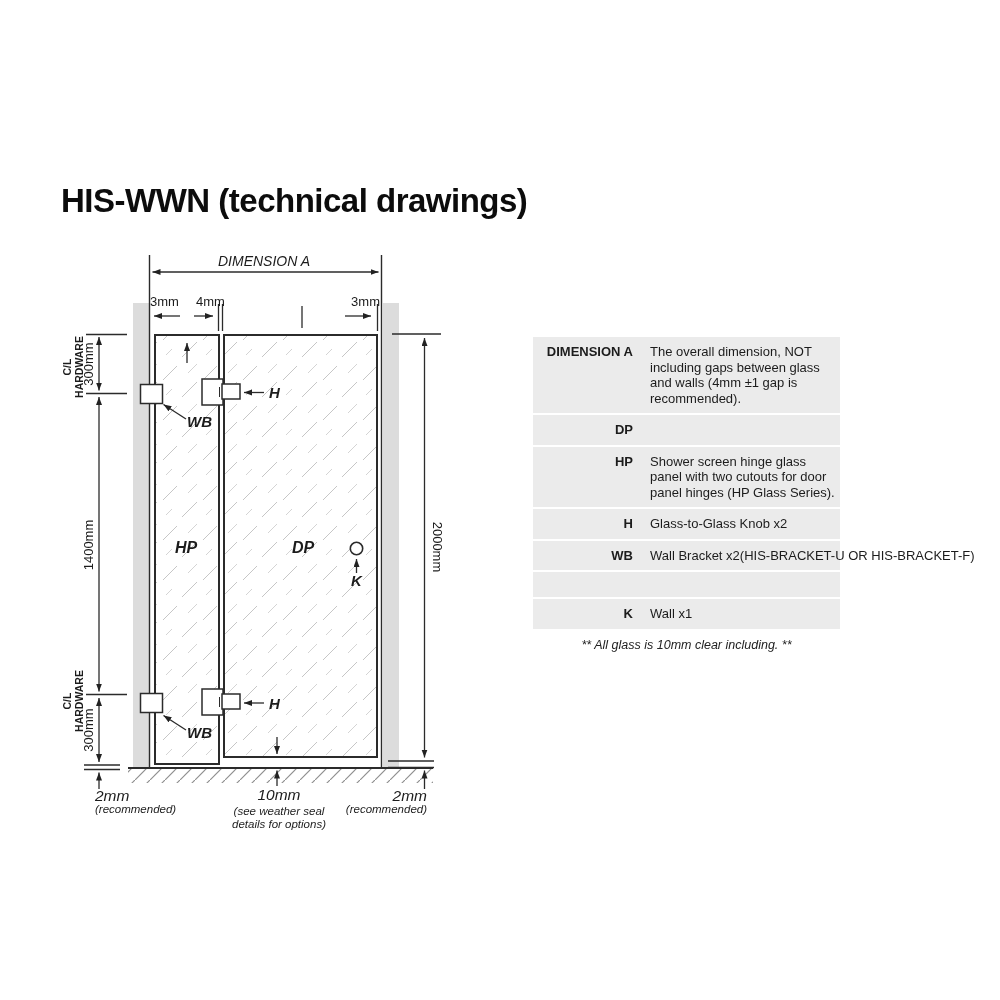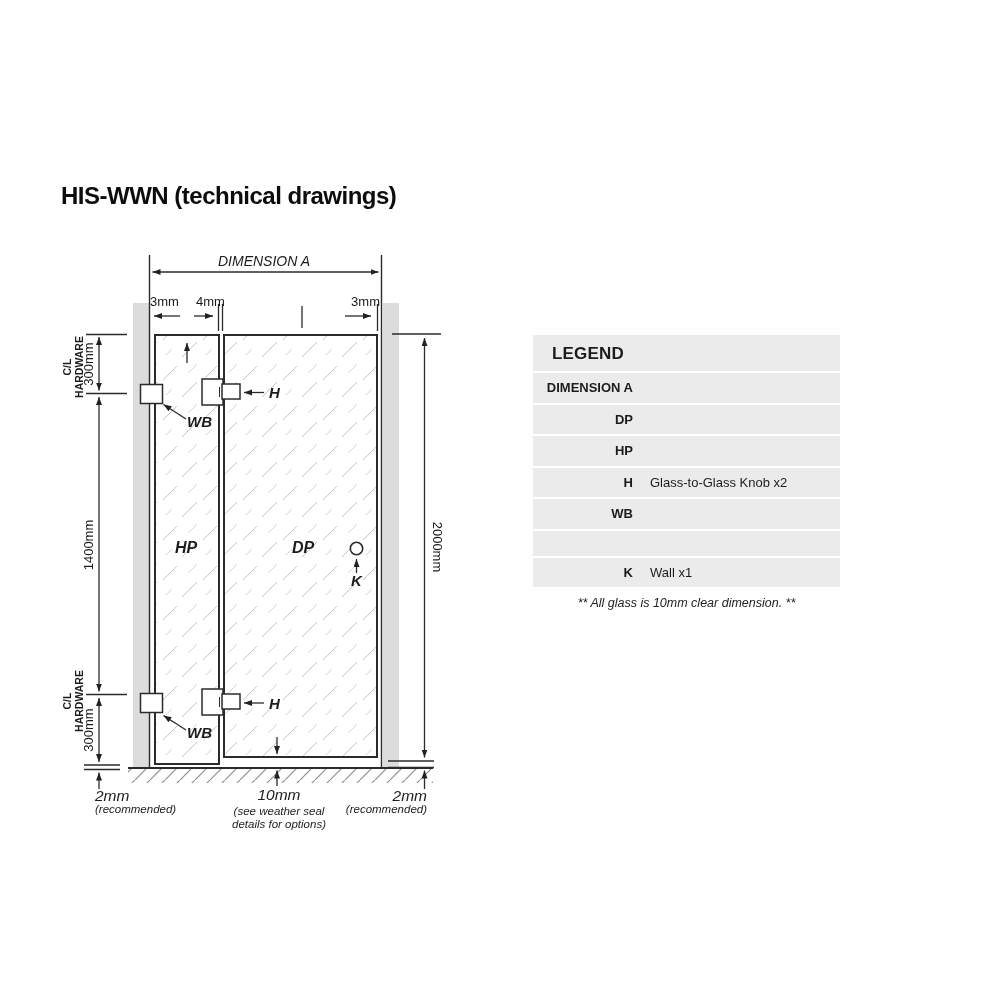--- a/index.html
+++ b/index.html
@@ -2,21 +2,21 @@
 <html><head>
 <meta charset="utf-8">
 <style>
   html,body{margin:0;padding:0;}
   body{
     width:1000px;height:1000px;position:relative;background:#fff;
     font-family:"Liberation Sans",sans-serif;color:#1c1c1c;overflow:hidden;
   }
   .page-title{
     position:absolute;left:61px;top:182px;margin:0;
-    font-size:24px;font-weight:bold;letter-spacing:-0.5px;color:#0c0c0c;
+    font-size:33px;font-weight:bold;letter-spacing:-0.5px;color:#0c0c0c;
     white-space:nowrap;
   }
   
   .drawing-svg{position:absolute;left:0;top:0;}
   svg text{font-family:"Liberation Sans",sans-serif;fill:#1c1c1c;}
   .t13{font-size:13px;}
   .dimA{font-size:14px;font-style:italic;}
   .big{font-size:15.5px;font-style:italic;}
   .note{font-size:11.5px;font-style:italic;}
   .lbl{font-size:15px;font-style:italic;font-weight:bold;}
@@ -162,40 +162,42 @@
   <text class="note" x="95" y="813">(recommended)</text>
   <text class="big" text-anchor="middle" x="279" y="800">10mm</text>
   <text class="note" text-anchor="middle" x="279" y="815">(see weather seal</text>
   <text class="note" text-anchor="middle" x="279" y="828">details for options)</text>
   <text class="big" text-anchor="end" x="427" y="801">2mm</text>
   <text class="note" text-anchor="end" x="427" y="813">(recommended)</text>
 </svg>
 
 <div class="legend">
   <div class="legend-box">
-    <div class="legend-title">LEGEND</div>
     <div class="legend-row">
       <div class="term">DIMENSION A</div>
+      <div class="desc">The overall dimension, NOT including gaps between glass and walls (4mm ±1 gap is recommended).</div>
     </div>
     <div class="legend-row">
       <div class="term">DP</div>
     </div>
     <div class="legend-row">
       <div class="term">HP</div>
+      <div class="desc">Shower screen hinge glass panel with two cutouts for door panel hinges (HP Glass Series).</div>
     </div>
     <div class="legend-row">
       <div class="term">H</div>
       <div class="desc">Glass-to-Glass Knob x2</div>
     </div>
     <div class="legend-row row-wb">
       <div class="term">WB</div>
+      <div class="desc">Wall Bracket x2(HIS-BRACKET-U OR HIS-BRACKET-F)</div>
     </div>
     <div class="legend-row row-empty">
       <div class="term"></div>
       <div class="desc"></div>
     </div>
     <div class="legend-row">
       <div class="term">K</div>
       <div class="desc">Wall x1</div>
     </div>
   </div>
-  <div class="legend-note">** All glass is 10mm clear dimension. **</div>
+  <div class="legend-note">** All glass is 10mm clear including. **</div>
 </div>
 
 </body></html>

